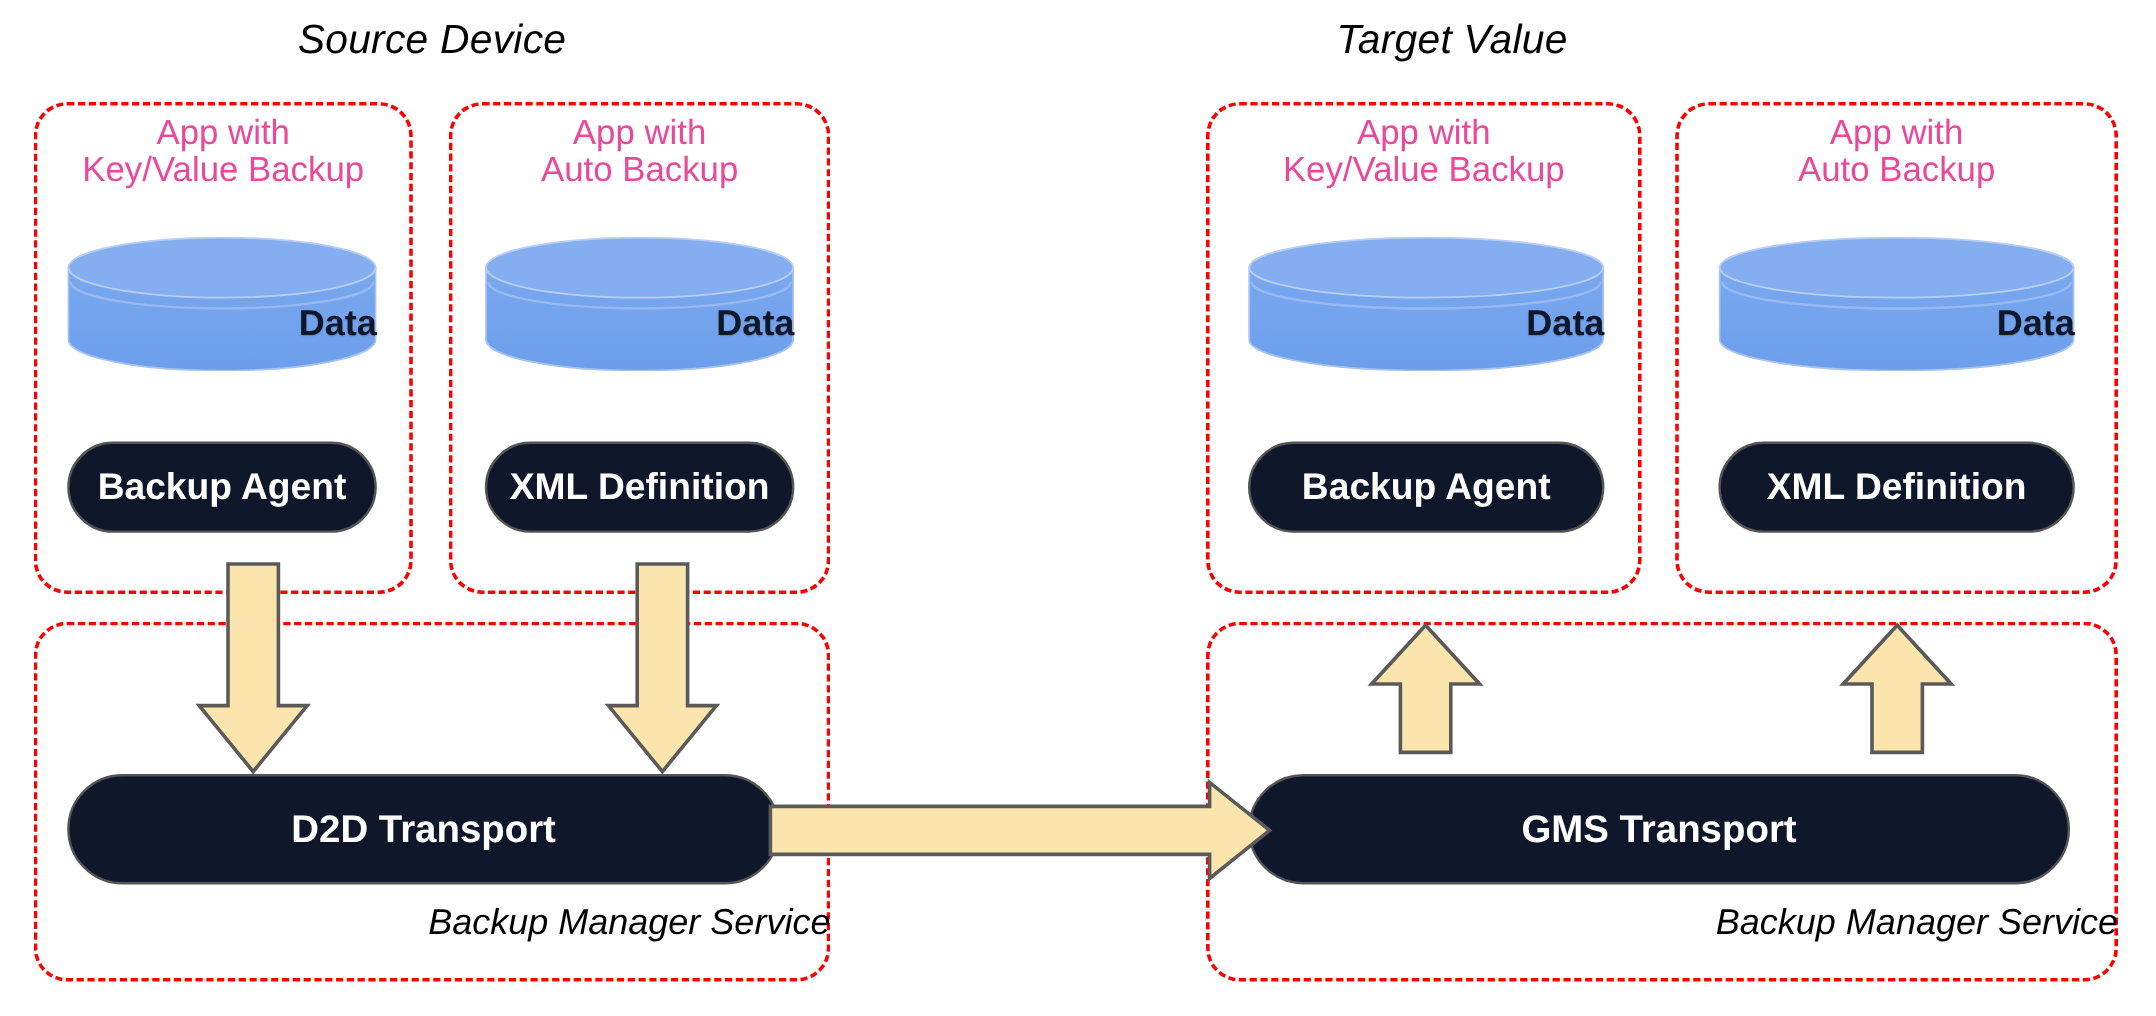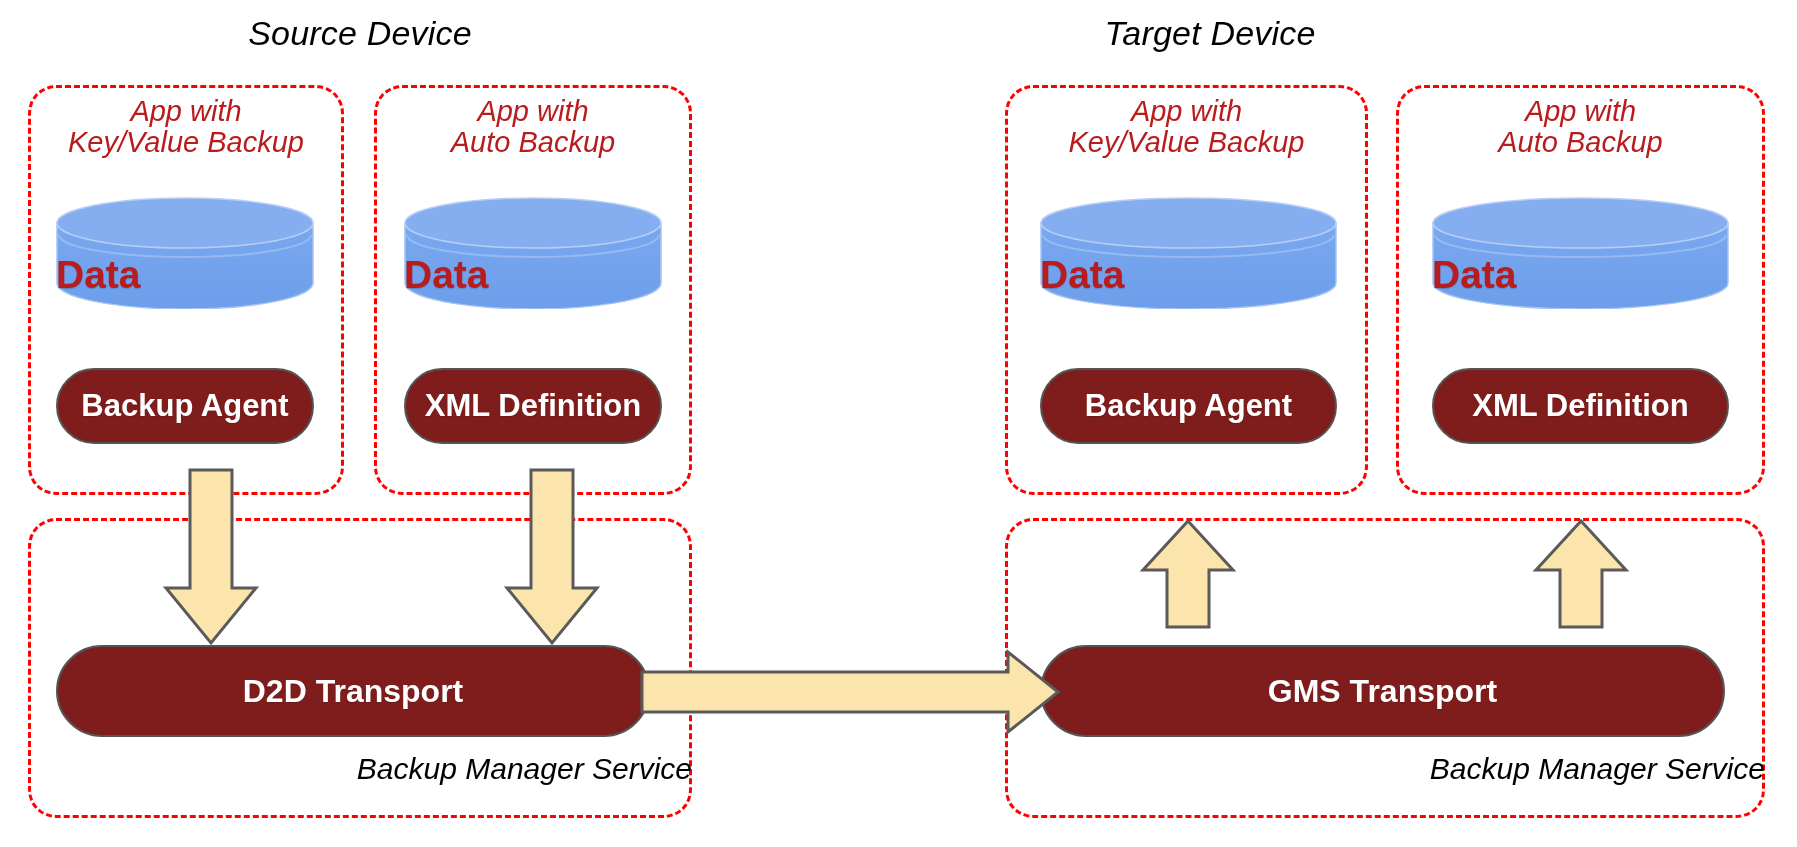--- a/index.html
+++ b/index.html
@@ -11,43 +11,43 @@
     position:absolute;font-style:italic;font-size:34px;color:#000;
     text-align:center;white-space:nowrap;letter-spacing:0.2px;
   }
 
   .panel{
     position:absolute;border:3px dashed #ff0000;border-radius:28px;
     box-sizing:border-box;background:transparent;
   }
 
   .app-label{
-    position:absolute;font-style:italic;font-size:29px;line-height:1.07;
-    color:#b91c1c;text-align:center;white-space:nowrap;
+    position:absolute;font-size:29px;line-height:1.07;
+    color:#ec4899;text-align:center;white-space:nowrap;
   }
   .app-label span{display:block;}
 
   .svc-label{
     position:absolute;font-style:italic;font-size:30px;color:#000;
     text-align:right;white-space:nowrap;
   }
 
   
   .cyl{position:absolute;}
   .cyl svg{display:block;}
   .cyl .cyl-text{
     position:absolute;left:0;right:0;
-    font-weight:bold;font-size:39px;color:#b91c1c;text-align:left;
+    font-weight:bold;font-size:30px;color:#0f172a;text-align:right;
     text-shadow:0 1px 1px rgba(0,0,0,0.18);
   }
 
   
   .pill{
     position:absolute;box-sizing:border-box;
-    background:#7f1d1d;border:2.5px solid #555555;border-radius:999px;
+    background:#0f172a;border:2.5px solid #555555;border-radius:999px;
     display:flex;align-items:center;justify-content:center;
     color:#ffffff;font-weight:bold;font-size:31px;
     text-shadow:0 1px 1px rgba(0,0,0,0.15);
   }
   .pill.transport{border-radius:60px;font-size:32px;}
 
   .arrow{position:absolute;}
   .arrow svg{display:block;overflow:visible;}
 </style>
 </head>
@@ -106,21 +106,21 @@
       <path d="M27,2 L69,2 L69,120 L93,120 L48,175 L3,120 L27,120 Z" fill="#fce5ad" stroke="#5a5a5a" stroke-width="3" stroke-linejoin="miter"></path>
     </svg>
   </div>
 
   <div class="arrow" style="left:504px;top:468px;width:96px;height:178px;">
     <svg width="96" height="178" viewBox="0 0 96 178">
       <path d="M27,2 L69,2 L69,120 L93,120 L48,175 L3,120 L27,120 Z" fill="#fce5ad" stroke="#5a5a5a" stroke-width="3" stroke-linejoin="miter"></path>
     </svg>
   </div>
 
-  <div class="device-title" style="left:1020px;top:14px;width:380px;">Target Device</div>
+  <div class="device-title" style="left:1020px;top:14px;width:380px;">Target Value</div>
 
   <div class="panel" style="left:1005px;top:85px;width:363px;height:410px;"></div>
   <div class="app-label" style="left:1005px;top:96px;width:363px;">
     <span>App with</span>
     <span>Key/Value Backup</span>
   </div>
 
   <div class="cyl" style="left:1040px;top:197px;width:297px;height:112px;">
     <svg width="297" height="112" viewBox="0 0 297 112">
       <path d="M1,26 L1,86 A147.5,26 0 0 0 296,86 L296,26 Z" fill="url(#cg1)" stroke="#a7c3f2" stroke-width="1.5"></path>

